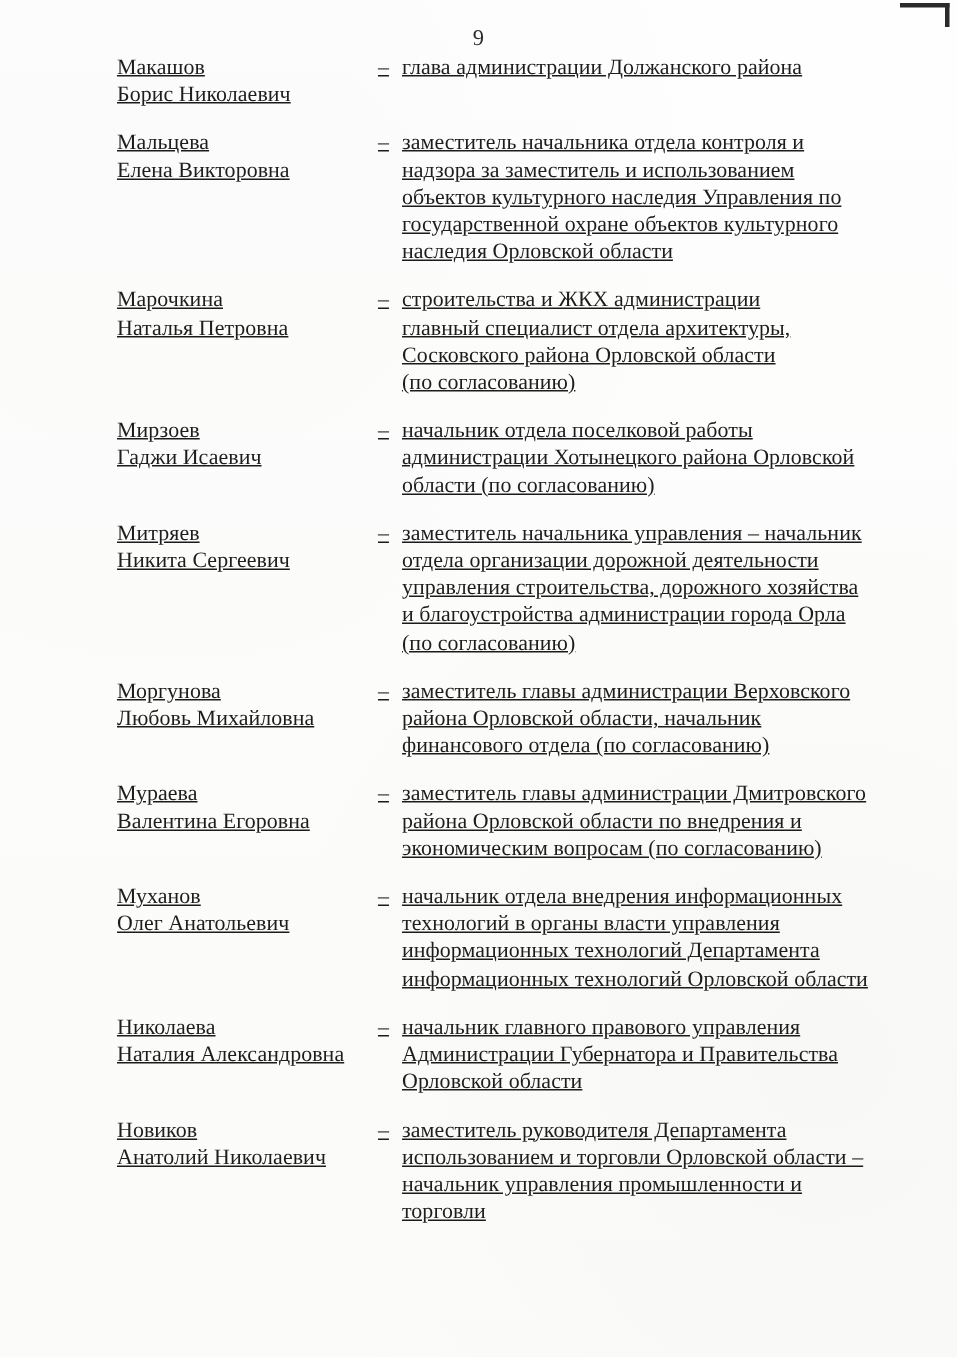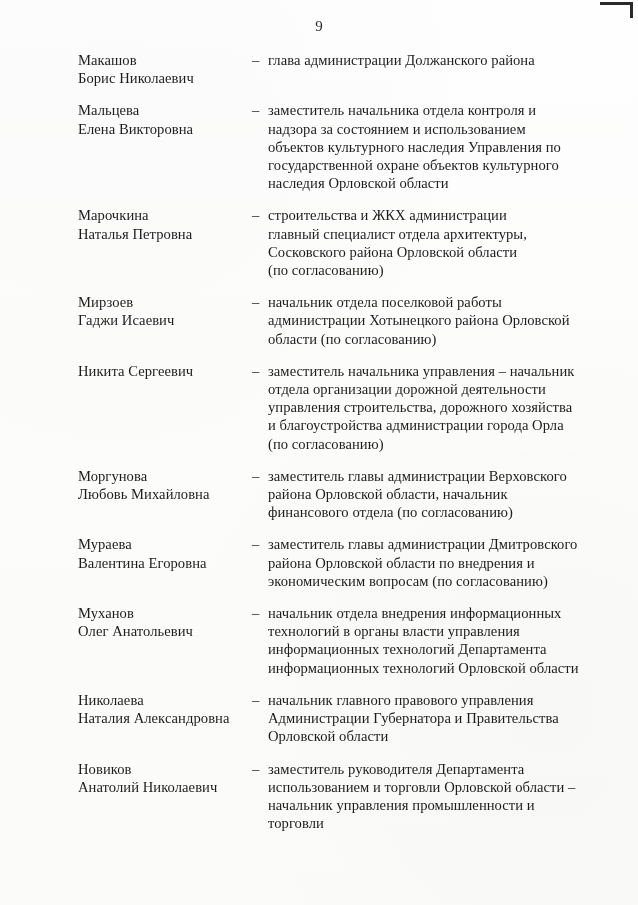--- a/index.html
+++ b/index.html
@@ -42,23 +42,24 @@
     left: 0;
     width: 638px;
     text-align: center;
     font-size: 15px;
     line-height: 18px;
     letter-spacing: 0.2px;
     color: #2b2b2b;
   }
   .entries {
     position: absolute;
-    top: 51px;
+    top: 36px;
     left: 0;
     width: 638px;
+    text-decoration: underline;
   }
   .entry {
     position: relative;
     display: flex;
     align-items: flex-start;
     padding: 0 0 0 78px;
     margin-bottom: 14px;
   }
   .entry-name {
     width: 174px;
@@ -114,21 +115,21 @@
         </div>
       </div>
       <div class="entry">
         <div class="entry-name">
           <span class="nm-line">Мальцева</span>
           <span class="nm-line">Елена Викторовна</span>
         </div>
         <div class="entry-dash">–</div>
         <div class="entry-post">
           <span class="ps-line">заместитель начальника отдела контроля и</span>
-          <span class="ps-line">надзора за состоянием и использованием</span>
+          <span class="ps-line">надзора за заместитель и использованием</span>
           <span class="ps-line">объектов культурного наследия Управления по</span>
           <span class="ps-line">государственной охране объектов культурного</span>
           <span class="ps-line">наследия Орловской области</span>
         </div>
       </div>
       <div class="entry">
         <div class="entry-name">
           <span class="nm-line">Марочкина</span>
           <span class="nm-line">Наталья Петровна</span>
         </div>
@@ -147,20 +148,21 @@
         </div>
         <div class="entry-dash">–</div>
         <div class="entry-post">
           <span class="ps-line">начальник отдела поселковой работы</span>
           <span class="ps-line">администрации Хотынецкого района Орловской</span>
           <span class="ps-line">области (по согласованию)</span>
         </div>
       </div>
       <div class="entry">
         <div class="entry-name">
+          <span class="nm-line">Митряев</span>
           <span class="nm-line">Никита Сергеевич</span>
         </div>
         <div class="entry-dash">–</div>
         <div class="entry-post">
           <span class="ps-line">заместитель начальника управления – начальник</span>
           <span class="ps-line">отдела организации дорожной деятельности</span>
           <span class="ps-line">управления строительства, дорожного хозяйства</span>
           <span class="ps-line">и благоустройства администрации города Орла</span>
           <span class="ps-line">(по согласованию)</span>
         </div>

